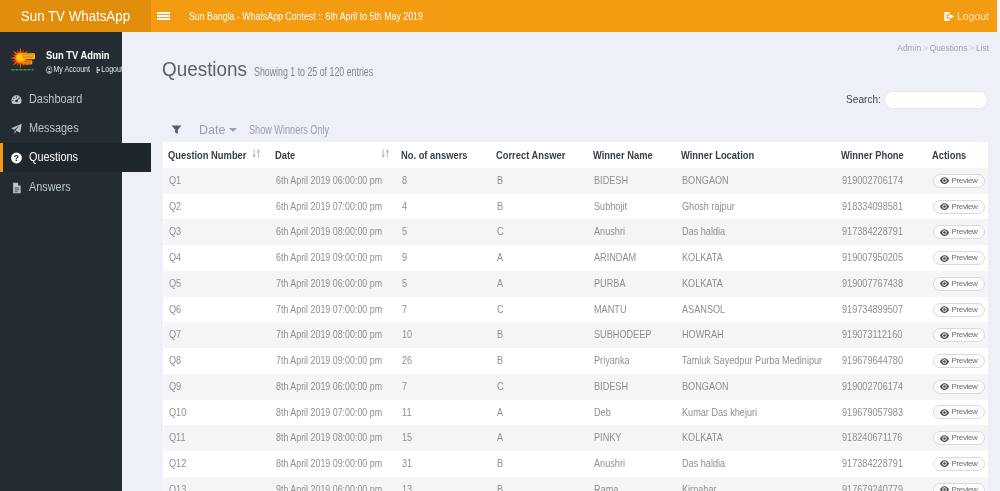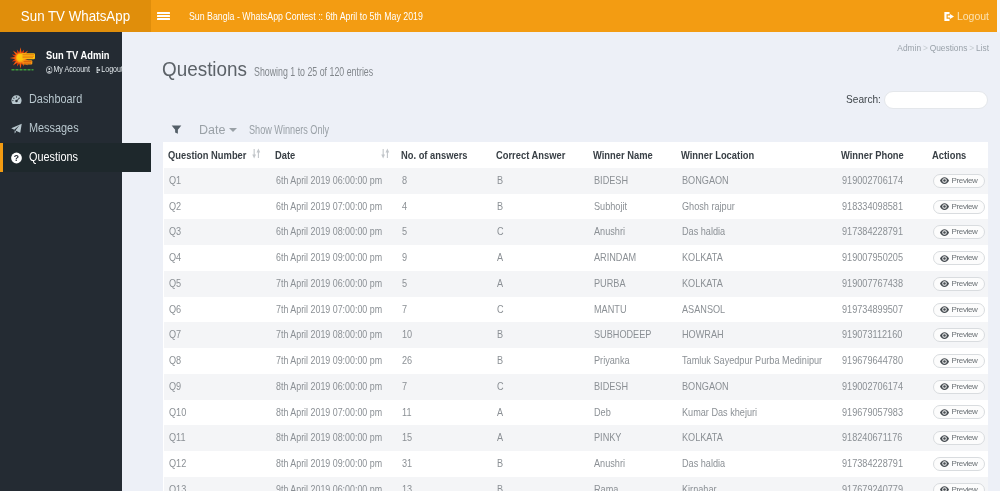--- a/index.html
+++ b/index.html
@@ -121,20 +121,28 @@
       </svg>
     <span class="mtxt">Messages</span>
   </div>
   <div class="mitem mactive" id="mi3" style="top:111px">
     <svg class="mic" viewBox="0 0 16 16">
         <circle cx="8" cy="8" r="7.2" fill="#fff"></circle>
         <text x="8" y="12" font-size="11.5" font-weight="bold" fill="#242b33" text-anchor="middle" font-family="Liberation Sans">?</text>
       </svg>
     <span class="mtxt">Questions</span>
   </div>
+  <div class="mitem" id="mi4" style="top:141px">
+    <svg class="mic" viewBox="0 0 16 16">
+        <path fill="#b8c7ce" d="M3.5 1h6.5l3.5 3.5V15H3.5z"></path>
+        <path fill="#242b33" d="M10 0.6l3.9 3.9H10z"></path>
+        <path stroke="#242b33" stroke-width="1" d="M5.5 8h6M5.5 10.5h6M5.5 13h4"></path>
+      </svg>
+    <span class="mtxt">Answers</span>
+  </div>
 </div>
 
 <div id="breadcrumb">Admin<span class="sep">&gt;</span>Questions<span class="sep">&gt;</span>List</div>
 <div id="h1big">Questions</div>
 <div id="h1small">Showing 1 to 25 of 120 entries</div>
 <div id="searchlbl">Search:</div>
 <div id="searchbox"></div>
 <div id="filterrow">
   <svg id="filtericon" width="11" height="11" viewBox="0 0 16 16">
       <path fill="#545f68" d="M1 2h14L10 8.5V14l-4-1.8V8.5z"></path>

